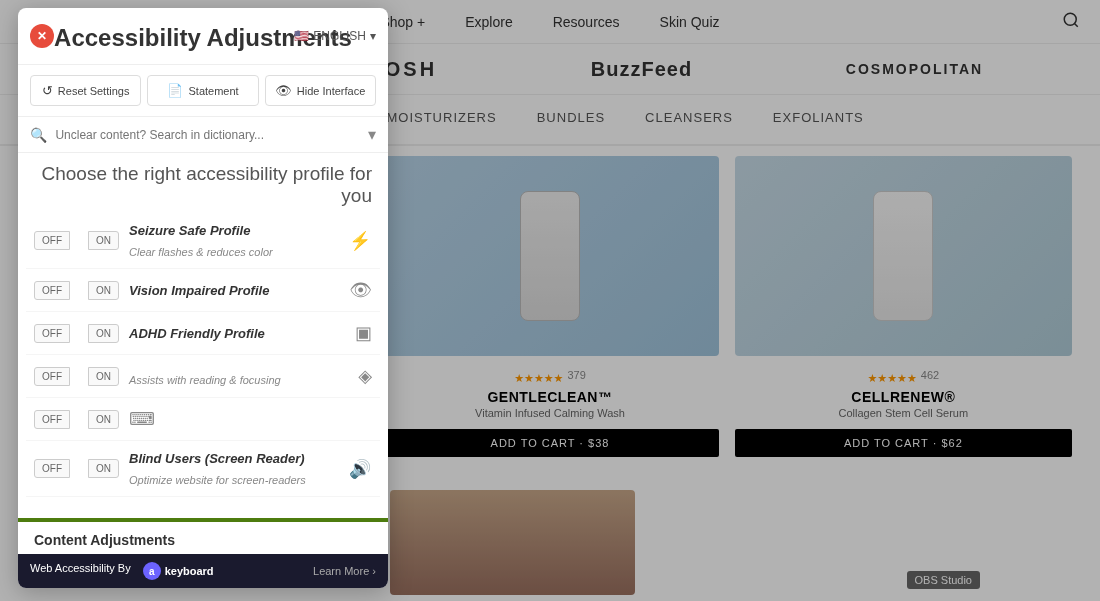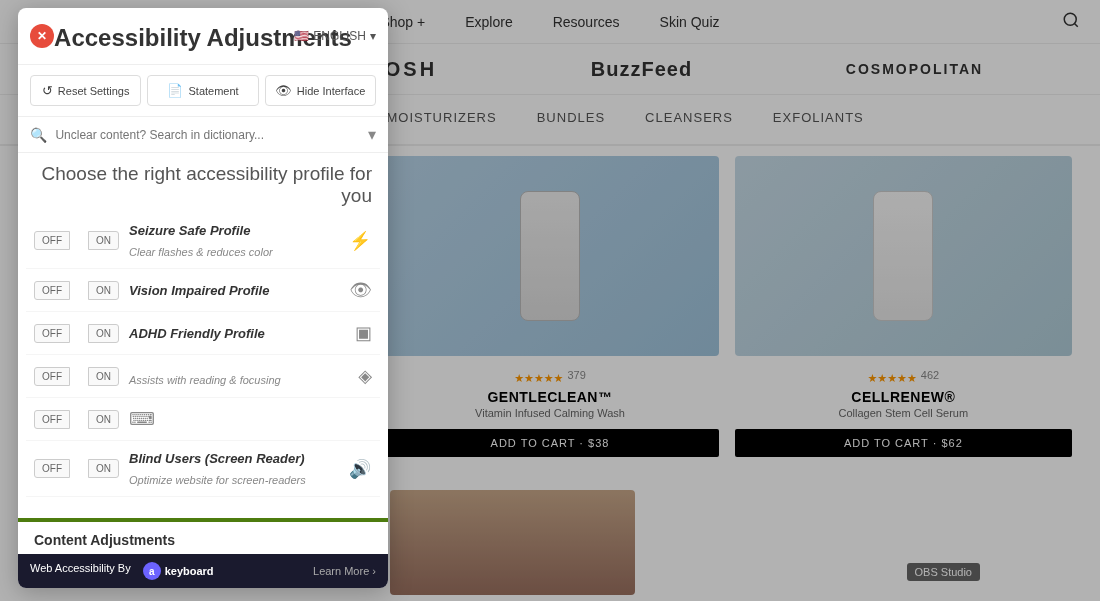--- a/index.html
+++ b/index.html
@@ -166,21 +166,21 @@
     }
     .accessibe-icon {
       width: 18px; height: 18px; background: #6c63ff; border-radius: 50%;
       display: flex; align-items: center; justify-content: center;
       font-size: 10px; color: #fff; font-weight: bold;
     }
     .learn-more { color: #aaa; font-size: 11px; cursor: pointer; }
 
     
     .obs-badge {
-      position: absolute; right: 120px; bottom: 20px;
+      position: absolute; right: 120px; bottom: 12px;
       background: rgba(0,0,0,0.6); color: #fff; font-size: 11px;
       padding: 3px 8px; border-radius: 3px; z-index: 5;
     }
 
     
     .person-photo {
       position: absolute; left: 390px; top: 490px;
       width: 245px; height: 105px; z-index: 3;
       background: linear-gradient(to bottom, #c8a88a, #9a7060);
       border-radius: 4px; overflow: hidden;

